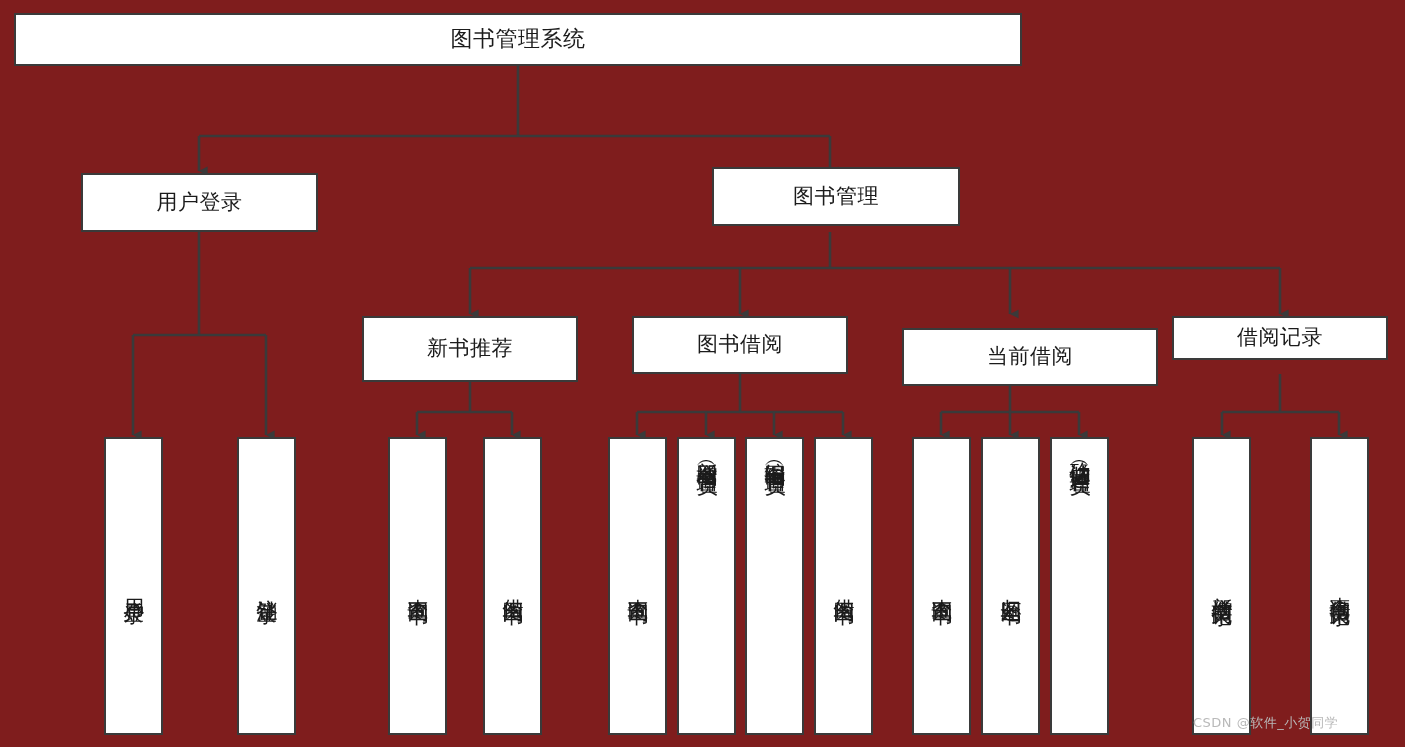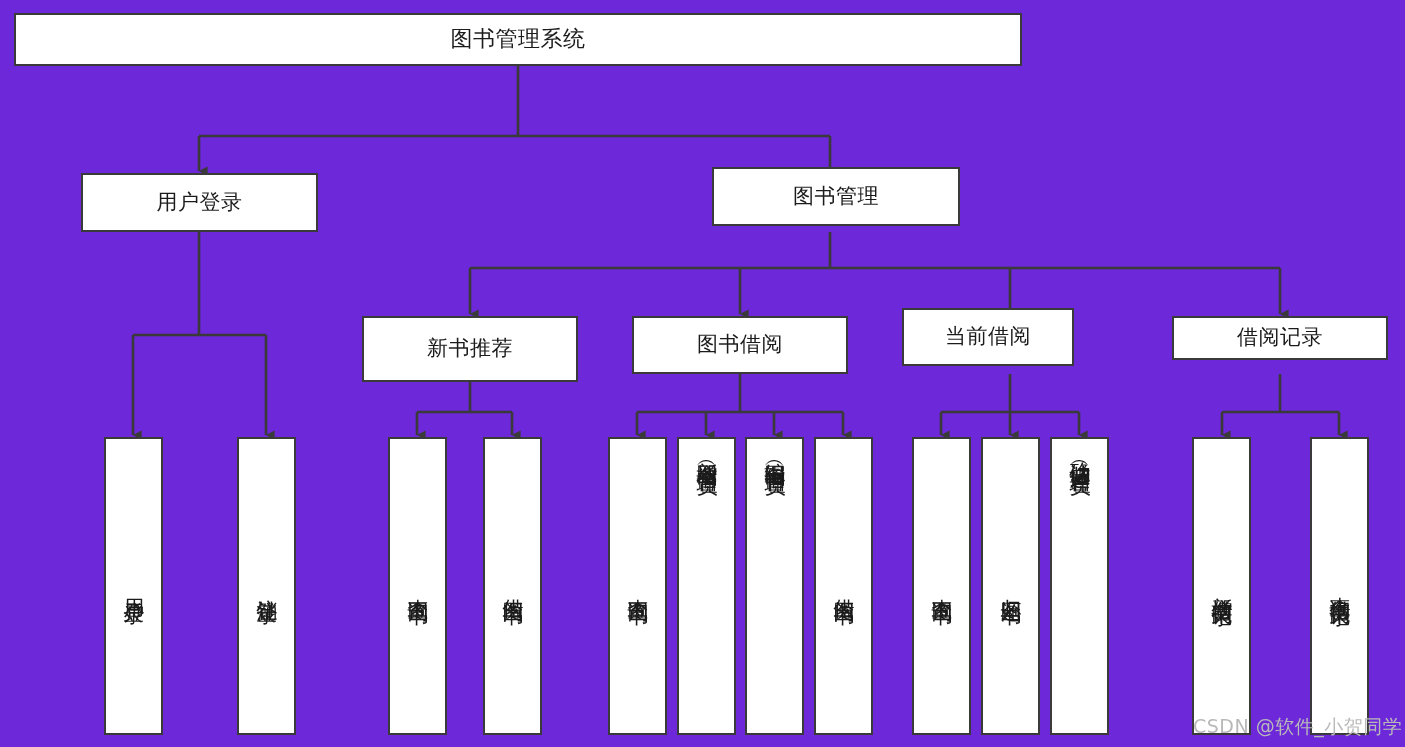--- a/index.html
+++ b/index.html
@@ -4,21 +4,21 @@
 <style>
   html, body {
     margin: 0;
     padding: 0;
     background: #ffffff;
   }
   #canvas {
     position: relative;
     width: 1405px;
     height: 747px;
-    background: #6d28d9;
+    background: #7f1d1d;
     font-family: "DejaVu Sans", "Liberation Sans", sans-serif;
     overflow: hidden;
   }
   svg.wires {
     position: absolute;
     left: 0;
     top: 0;
     width: 1405px;
     height: 747px;
     pointer-events: none;
@@ -60,21 +60,21 @@
     line-height: 1;
   }
   .node.vert.centered {
     align-items: center;
     padding-top: 0;
   }
   .watermark {
     position: absolute;
     left: 1193px;
     top: 714px;
-    font-size: 19px;
+    font-size: 13px;
     color: #b9b9b9;
     white-space: nowrap;
     letter-spacing: 0.5px;
   }
 </style>
 </head>
 <body>
 
 <div id="canvas">
 
@@ -143,21 +143,21 @@
   </div>
 
   <div class="node horiz" style="left:362px; top:316px; width:216px; height:66px;">
     <span class="label">新书推荐</span>
   </div>
 
   <div class="node horiz" style="left:632px; top:316px; width:216px; height:58px;">
     <span class="label">图书借阅</span>
   </div>
 
-  <div class="node horiz" style="left:902px; top:308px; width:172px; height:58px;">
+  <div class="node horiz" style="left:902px; top:328px; width:256px; height:58px;">
     <span class="label">当前借阅</span>
   </div>
 
   <div class="node horiz" style="left:1172px; top:316px; width:216px; height:44px;">
     <span class="label">借阅记录</span>
   </div>
 
   <div class="node vert centered" style="left:104px; top:437px; width:59px; height:298px;">
     <span class="label">用户登录</span>
   </div>

